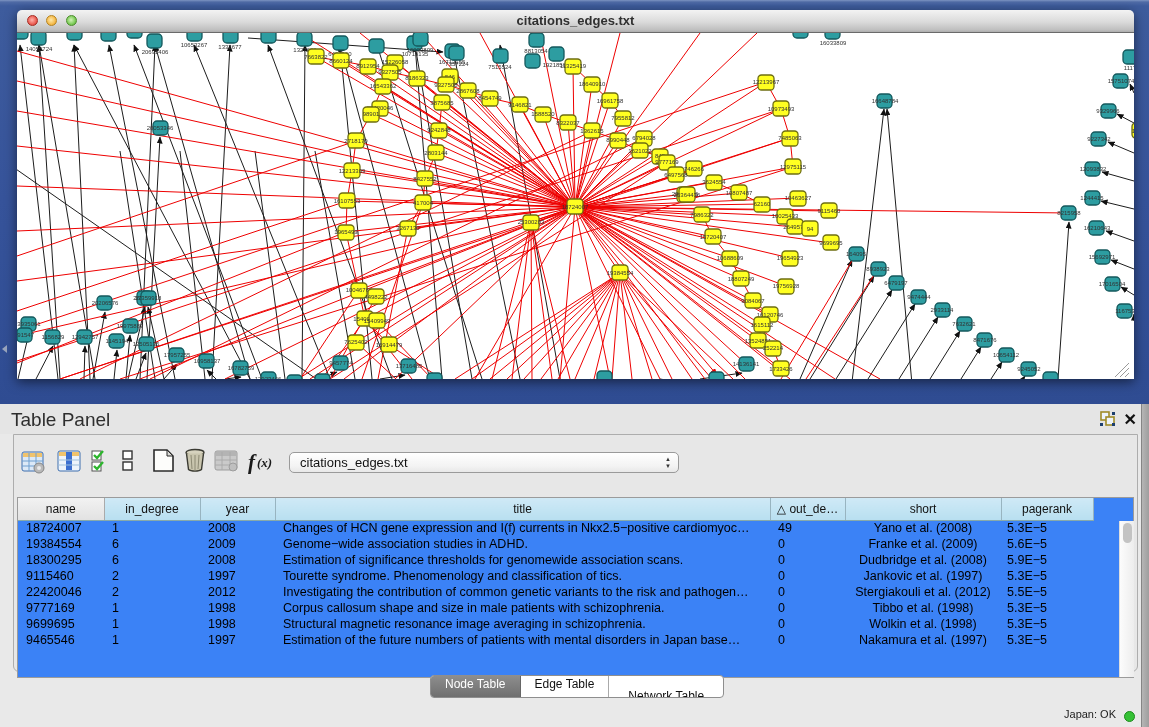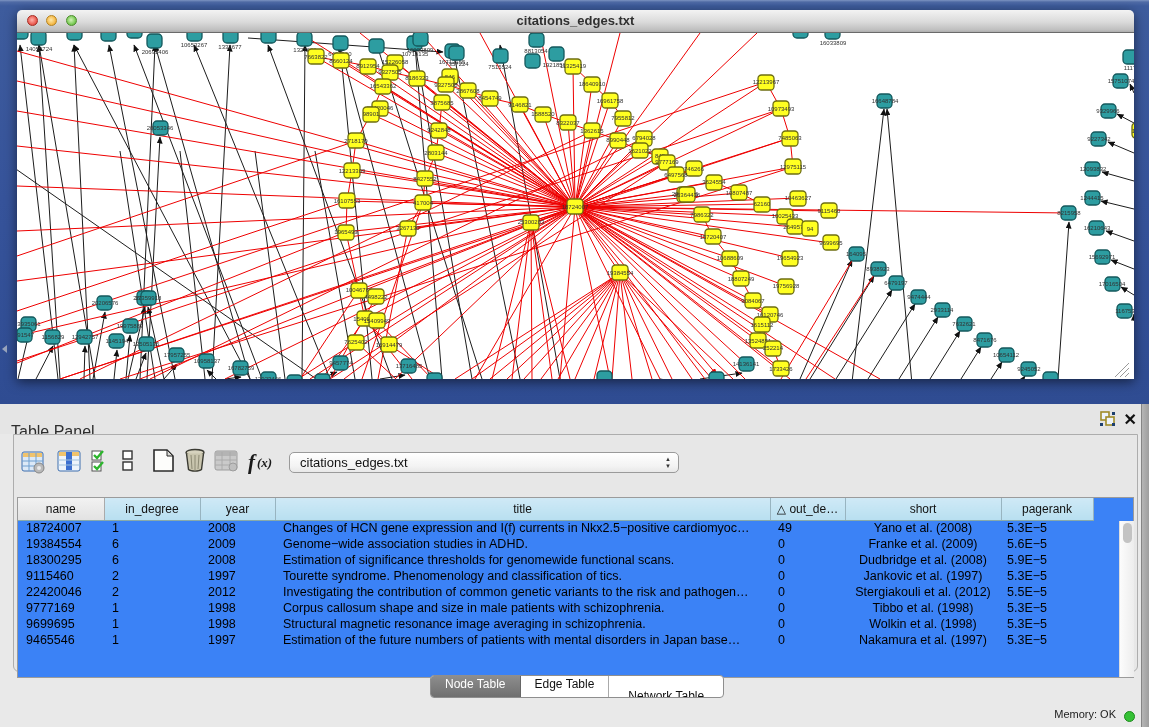--- a/index.html
+++ b/index.html
@@ -10,21 +10,21 @@
 #tbar{position:absolute;left:0;top:0;width:1117px;height:23px;border-radius:5px 5px 0 0;
  background:linear-gradient(180deg,#f3f3f3,#dadada 55%,#bfbfbf 90%,#adadad);border-bottom:1px solid #6a6a6a}
 #tbar .tt{text-align:center;font-size:13px;font-weight:bold;color:#303030;line-height:22px}
 .tl{position:absolute;top:5px;width:11px;height:11px;border-radius:50%}
 #tlr{left:10px;background:radial-gradient(circle at 4px 4px,#ffb3ab,#ec5f55 60%,#c33a30);border:1px solid #a52b22}
 #tly{left:29px;background:radial-gradient(circle at 4px 4px,#ffe9a8,#f5bb4d 60%,#d99b2b);border:1px solid #b5831f}
 #tlg{left:49px;background:radial-gradient(circle at 4px 4px,#d2f2b8,#7ccc58 60%,#5aa63a);border:1px solid #4c8c2d}
 #canvas{position:absolute;left:0;top:23px;width:1117px;height:346px;background:#fff;overflow:hidden}
 #panel{position:absolute;left:0;top:404px;width:1149px;height:323px;background:#e9e9e9}
 #phead{position:absolute;left:0;top:0;width:1149px;height:30px;background:#e5e5e5}
-#phead .lab{position:absolute;left:11px;top:19px;font-size:16px;color:#2e2e2e}
+#phead .lab{position:absolute;left:11px;top:5px;font-size:19px;color:#2e2e2e}
 #pclose{position:absolute;right:12px;top:6px;font-size:16px;font-weight:bold;color:#111}
 #pbody{position:absolute;left:13px;top:30px;width:1125px;height:238px;background:#e7e7e7;
  border:1px solid #adadad;border-radius:0 0 6px 6px}
 #toolbar{position:absolute;left:0;top:0;width:100%;height:48px}
 #combo{position:absolute;left:275px;top:17px;width:390px;height:21px;border:1px solid #9a9a9a;
  border-radius:5px;background:linear-gradient(180deg,#ffffff,#f3f3f3 70%,#e8e8e8);
  font-size:13px;color:#111;line-height:19px;padding-left:10px}
 #combo .arr{position:absolute;right:7px;top:3px;font-size:6px;color:#333;line-height:7px}
 #tablewrap{position:absolute;left:3px;top:62px;width:1117px;height:181px;background:#3b82f6;
  border:1px solid #9b9b9b}
@@ -709,21 +709,21 @@
                 <td class="c2">2009</td>
                 <td class="c3">Genome−wide association studies in ADHD.</td>
                 <td class="c4">0</td>
                 <td class="c5">Franke et al. (2009)</td>
                 <td class="c6">5.6E−5</td>
               </tr>
               <tr>
                 <td class="c0">18300295</td>
                 <td class="c1">6</td>
                 <td class="c2">2008</td>
-                <td class="c3">Estimation of significance thresholds for genomewide functional scans.</td>
+                <td class="c3">Estimation of significance thresholds for genomewide association scans.</td>
                 <td class="c4">0</td>
                 <td class="c5">Dudbridge et al. (2008)</td>
                 <td class="c6">5.9E−5</td>
               </tr>
               <tr>
                 <td class="c0">9115460</td>
                 <td class="c1">2</td>
                 <td class="c2">1997</td>
                 <td class="c3">Tourette syndrome. Phenomenology and classification of tics.</td>
                 <td class="c4">0</td>
@@ -771,16 +771,16 @@
     <div id="vsb">
             <div class="th"></div>
           </div>
    </div>
   </div>
   <div id="tabs">
         <div class="sel">Node Table</div>
         <div>Edge Table</div>
         <div>Network Table</div>
       </div>
-  <div id="mem">Memory: OK</div>
+  <div id="mem">Japan: OK</div>
       <div id="memdot"></div>
  </div>
  <div id="rstrip"></div>
 </div>
 </body></html>

